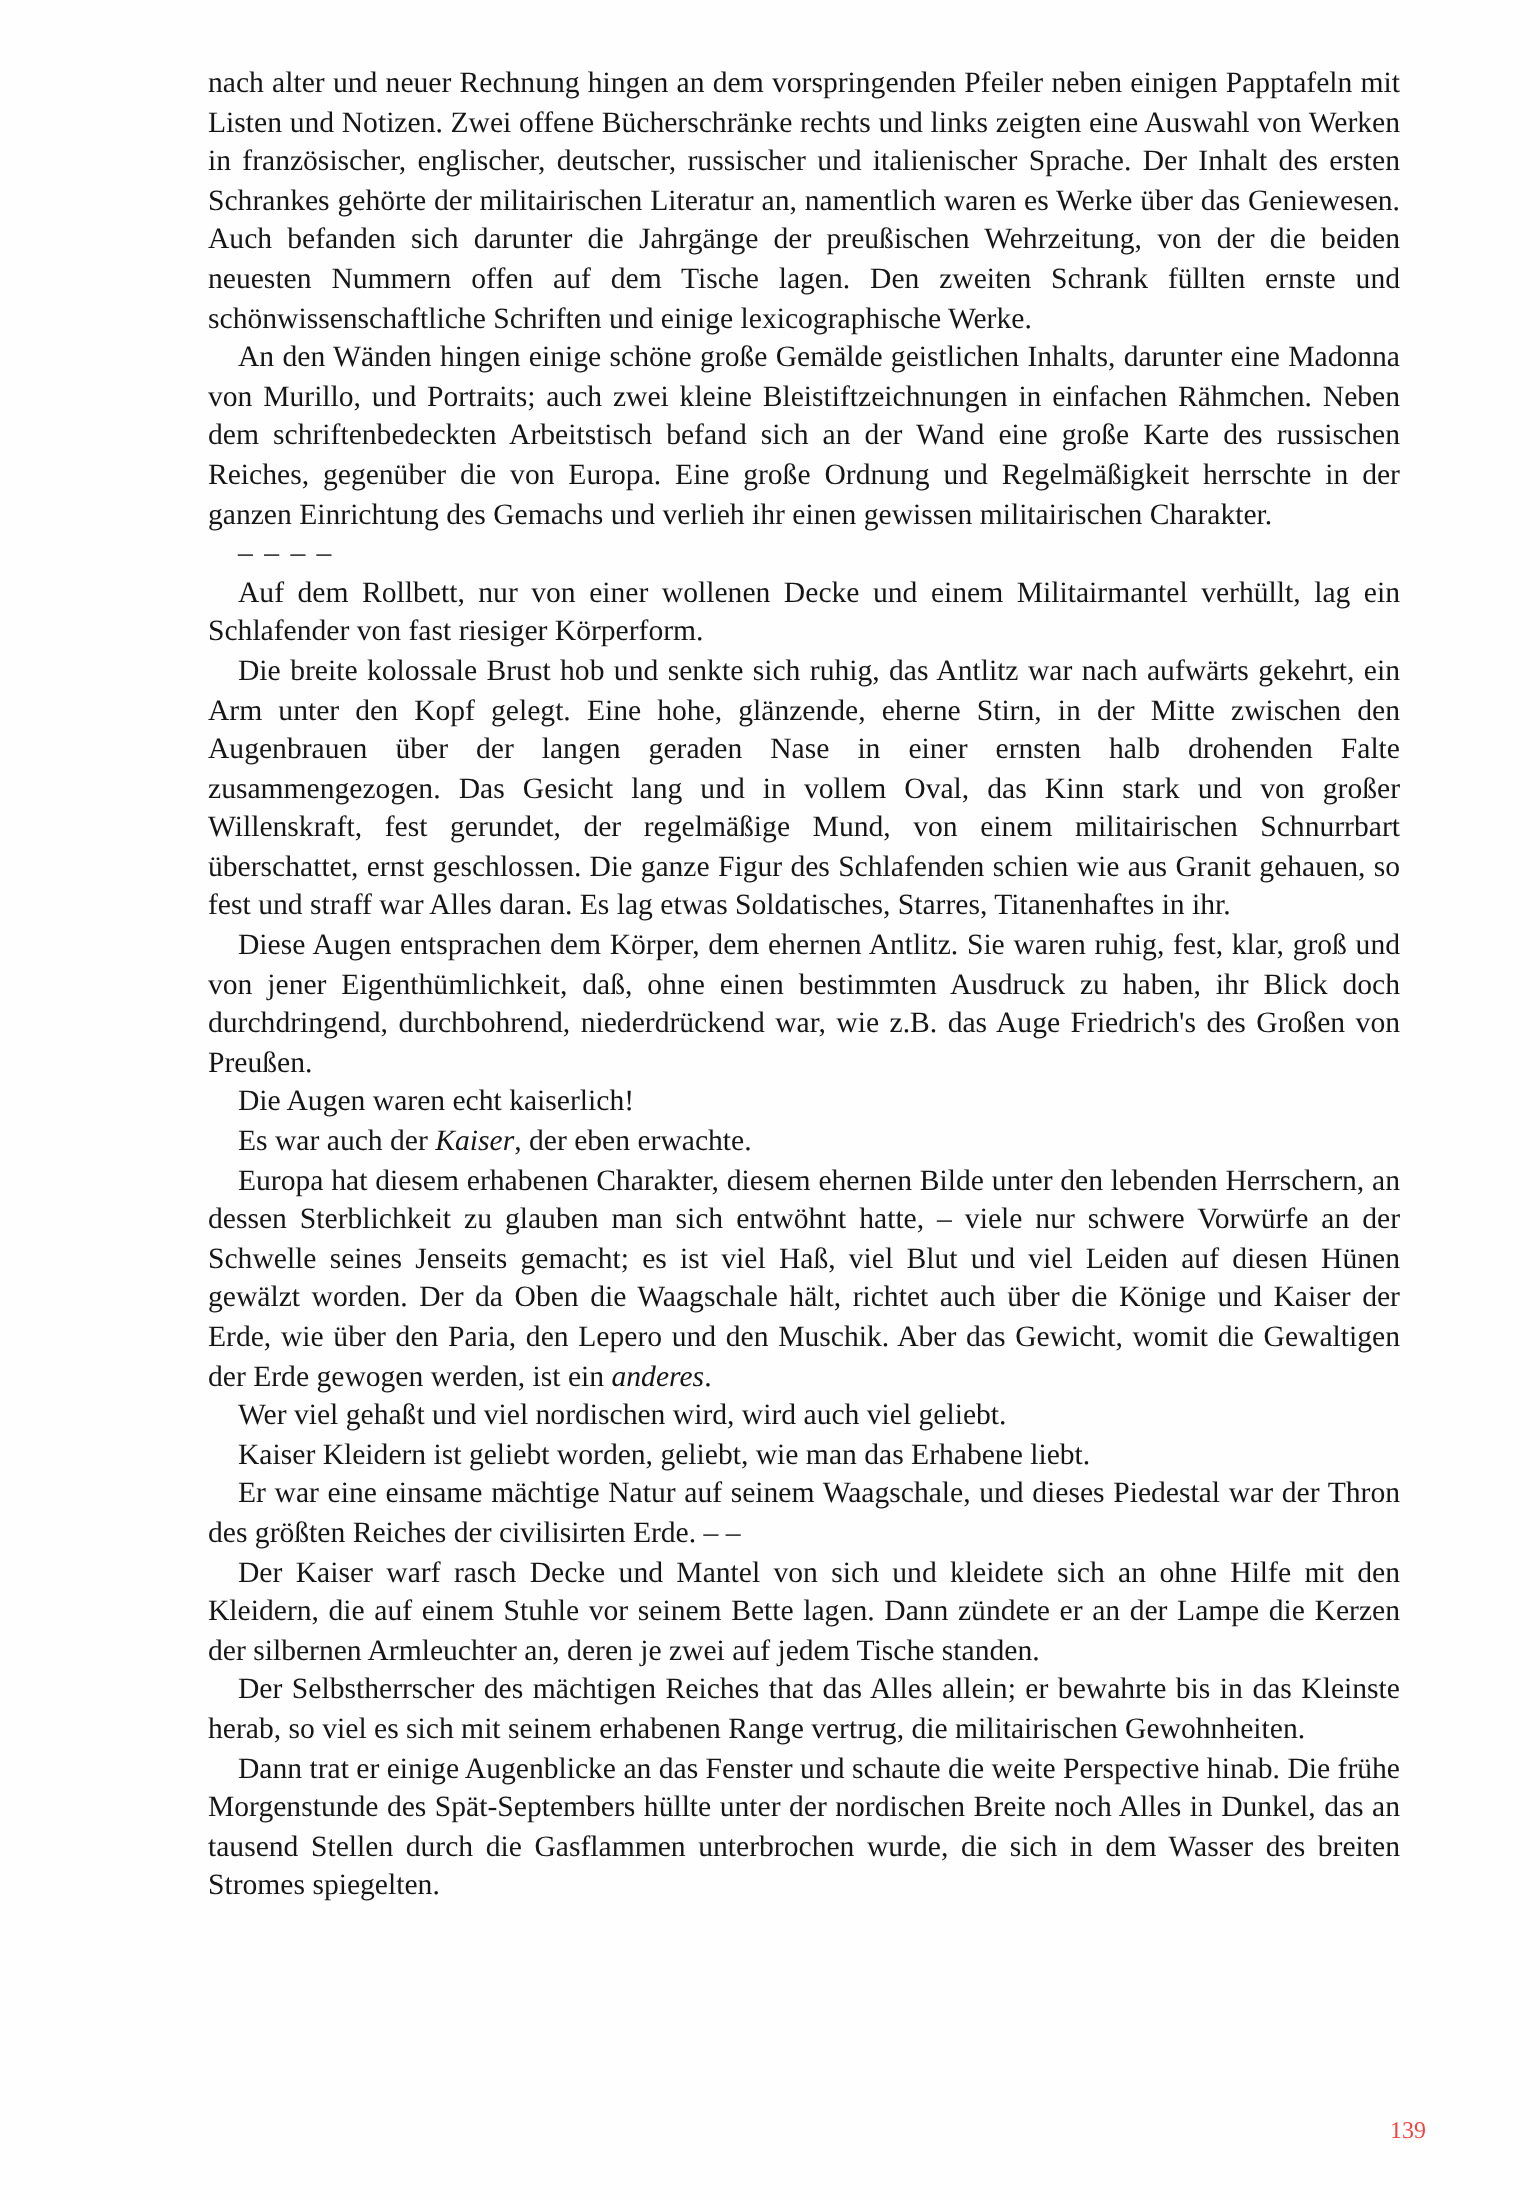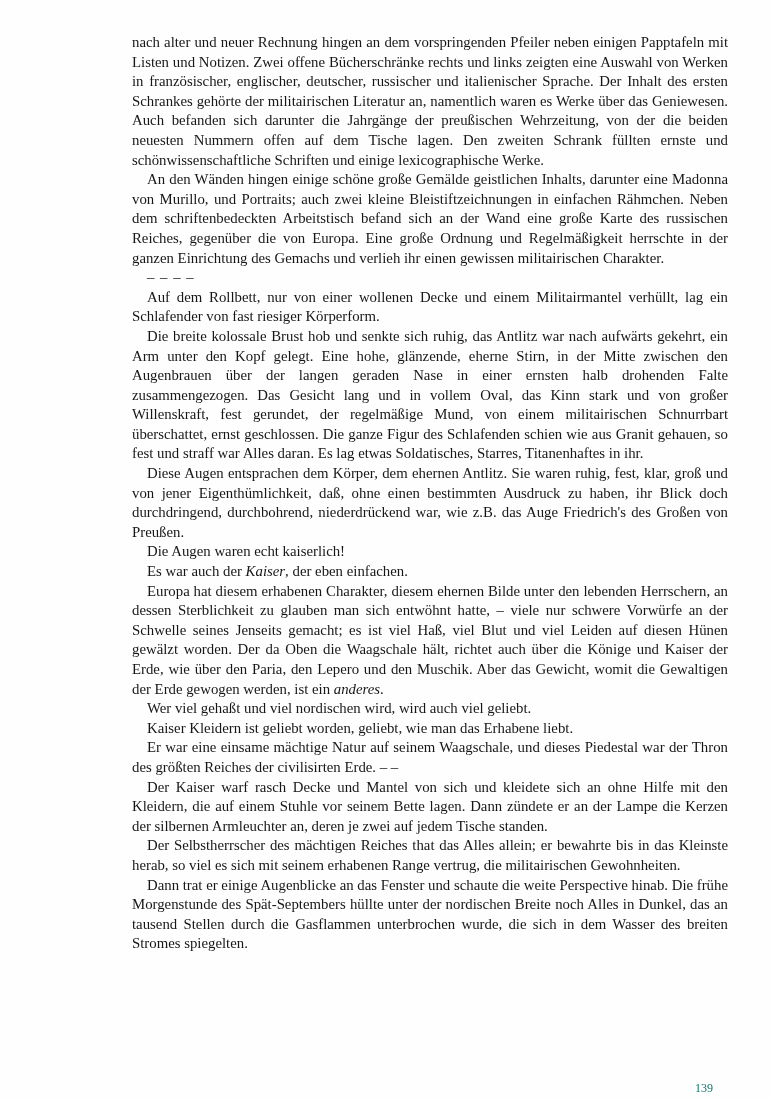--- a/index.html
+++ b/index.html
@@ -15,21 +15,21 @@
     color: #161616;
     overflow: hidden;
   }
   .page {
     position: absolute;
     inset: 0;
     background: #fefefe;
   }
   .text-block {
     position: absolute;
-    left: 132px;
+    left: 104px;
     top: 33px;
     width: 596px;
     font-size: 14.8px;
     line-height: 19.6px;
     text-align: justify;
     hyphens: auto;
     -webkit-hyphens: auto;
   }
   p.para {
     margin: 0;
@@ -41,38 +41,38 @@
   }
   p.para.separator {
     text-align: left;
     letter-spacing: 1px;
   }
   em {
   }
   .page-number {
     position: absolute;
     right: 57px;
-    bottom: 4px;
+    bottom: 27px;
     font-size: 12px;
-    color: #0f766e;
+    color: #ef4444;
   }
 </style>
 </head>
 <body>
 
 <div class="page">
   <div class="text-block">
       <p class="para"><span>nach alter und neuer Rechnung hingen an dem vorspringenden Pfeiler neben einigen Papptafeln mit Listen und Notizen. Zwei offene Bücherschränke rechts und links zeigten eine Auswahl von Werken in französischer, englischer, deutscher, russischer und italienischer Sprache. Der Inhalt des ersten Schrankes gehörte der militairischen Literatur an, namentlich waren es Werke über das Geniewesen. Auch befanden sich darunter die Jahrgänge der preußischen Wehrzeitung, von der die beiden neuesten Nummern offen auf dem Tische lagen. Den zweiten Schrank füllten ernste und schönwissenschaftliche Schriften und einige lexicographische Werke.</span></p>
       <p class="para indent"><span>An den Wänden hingen einige schöne große Gemälde geistlichen Inhalts, darunter eine Madonna von Murillo, und Portraits; auch zwei kleine Bleistiftzeichnungen in einfachen Rähmchen. Neben dem schriftenbedeckten Arbeitstisch befand sich an der Wand eine große Karte des russischen Reiches, gegenüber die von Europa. Eine große Ordnung und Regelmäßigkeit herrschte in der ganzen Einrichtung des Gemachs und verlieh ihr einen gewissen militairischen Charakter.</span></p>
       <p class="para indent separator"><span>– – – –</span></p>
       <p class="para indent"><span>Auf dem Rollbett, nur von einer wollenen Decke und einem Militairmantel verhüllt, lag ein Schlafender von fast riesiger Körperform.</span></p>
       <p class="para indent"><span>Die breite kolossale Brust hob und senkte sich ruhig, das Antlitz war nach aufwärts gekehrt, ein Arm unter den Kopf gelegt. Eine hohe, glänzende, eherne Stirn, in der Mitte zwischen den Augenbrauen über der langen geraden Nase in einer ernsten halb drohenden Falte zusammengezogen. Das Gesicht lang und in vollem Oval, das Kinn stark und von großer Willenskraft, fest gerundet, der regelmäßige Mund, von einem militairischen Schnurrbart überschattet, ernst geschlossen. Die ganze Figur des Schlafenden schien wie aus Granit gehauen, so fest und straff war Alles daran. Es lag etwas Soldatisches, Starres, Titanenhaftes in ihr.</span></p>
       <p class="para indent"><span>Diese Augen entsprachen dem Körper, dem ehernen Antlitz. Sie waren ruhig, fest, klar, groß und von jener Eigenthümlichkeit, daß, ohne einen bestimmten Ausdruck zu haben, ihr Blick doch durchdringend, durchbohrend, niederdrückend war, wie z.B. das Auge Friedrich's des Großen von Preußen.</span></p>
       <p class="para indent"><span>Die Augen waren echt kaiserlich!</span></p>
-      <p class="para indent"><span>Es war auch der </span><em>Kaiser</em><span>, der eben einfachen.</span></p>
+      <p class="para indent"><span>Es war auch der </span><em>Kaiser</em><span>, der eben erwachte.</span></p>
       <p class="para indent"><span>Europa hat diesem erhabenen Charakter, diesem ehernen Bilde unter den lebenden Herrschern, an dessen Sterblichkeit zu glauben man sich entwöhnt hatte, – viele nur schwere Vorwürfe an der Schwelle seines Jenseits gemacht; es ist viel Haß, viel Blut und viel Leiden auf diesen Hünen gewälzt worden. Der da Oben die Waagschale hält, richtet auch über die Könige und Kaiser der Erde, wie über den Paria, den Lepero und den Muschik. Aber das Gewicht, womit die Gewaltigen der Erde gewogen werden, ist ein </span><em>anderes</em><span>.</span></p>
       <p class="para indent"><span>Wer viel gehaßt und viel nordischen wird, wird auch viel geliebt.</span></p>
       <p class="para indent"><span>Kaiser Kleidern ist geliebt worden, geliebt, wie man das Erhabene liebt.</span></p>
       <p class="para indent"><span>Er war eine einsame mächtige Natur auf seinem Waagschale, und dieses Piedestal war der Thron des größten Reiches der civilisirten Erde. – –</span></p>
       <p class="para indent"><span>Der Kaiser warf rasch Decke und Mantel von sich und kleidete sich an ohne Hilfe mit den Kleidern, die auf einem Stuhle vor seinem Bette lagen. Dann zündete er an der Lampe die Kerzen der silbernen Armleuchter an, deren je zwei auf jedem Tische standen.</span></p>
       <p class="para indent"><span>Der Selbstherrscher des mächtigen Reiches that das Alles allein; er bewahrte bis in das Kleinste herab, so viel es sich mit seinem erhabenen Range vertrug, die militairischen Gewohnheiten.</span></p>
       <p class="para indent"><span>Dann trat er einige Augenblicke an das Fenster und schaute die weite Perspective hinab. Die frühe Morgenstunde des Spät-Septembers hüllte unter der nordischen Breite noch Alles in Dunkel, das an tausend Stellen durch die Gasflammen unterbrochen wurde, die sich in dem Wasser des breiten Stromes spiegelten.</span></p>
     </div>
   <div class="page-number">139</div>
 </div>

